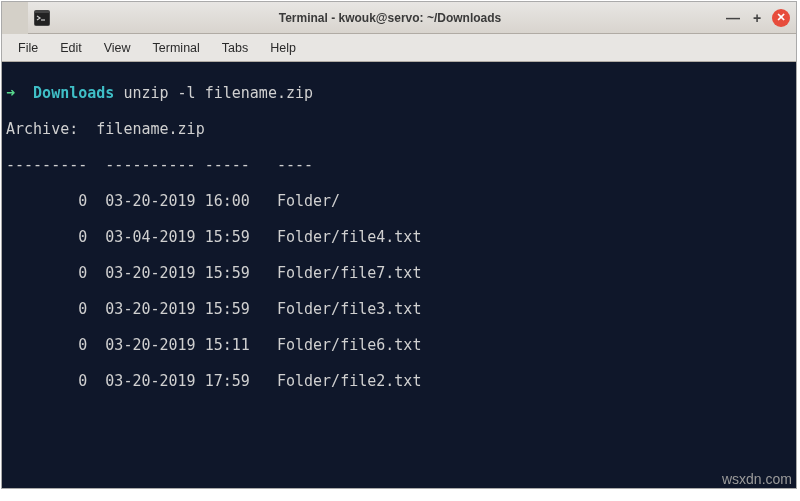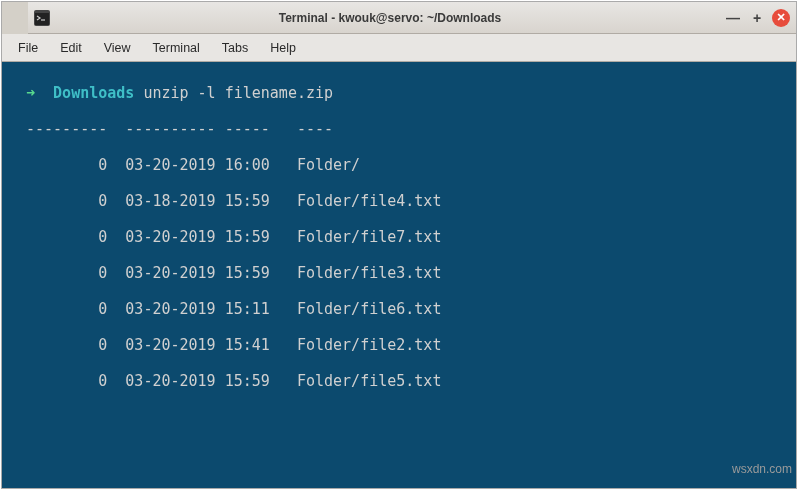--- a/index.html
+++ b/index.html
@@ -75,39 +75,39 @@
       border-bottom: 1px solid #b0aba4;
       font-size: 12.5px;
       color: #2a2a2a;
     }
     .menu-item {
       padding: 2px 10px;
       cursor: pointer;
     }
     .terminal {
       flex: 1;
-      background: #0c4a6e;
+      background: #0f172a;
       color: #d0d0d0;
       font-family: "DejaVu Sans Mono","Liberation Mono",Consolas,monospace;
       font-size: 15px;
       line-height: 1.2;
-      padding: 4px 24px;
+      padding: 4px 4px;
       overflow: hidden;
       white-space: pre;
       position: relative;
     }
     .prompt-arrow { color: #59d98e; font-weight: bold; }
     .prompt-dir { color: #3fbfc7; font-weight: bold; }
     .cmd { color: #d0d0d0; }
     .term-line { white-space: pre; }
     .watermark {
       position: absolute;
       right: 4px;
-      bottom: 12px;
-      font-size: 12px;
+      bottom: 0;
+      font-size: 14px;
       color: #9a9a9a;
       font-family: sans-serif;
     }
   </style>
 </head>
 <body>
 
 <div class="window">
 
   <div class="titlebar">
@@ -131,27 +131,27 @@
     <div class="menu-item">File</div>
     <div class="menu-item">Edit</div>
     <div class="menu-item">View</div>
     <div class="menu-item">Terminal</div>
     <div class="menu-item">Tabs</div>
     <div class="menu-item">Help</div>
   </div>
 
   <div class="terminal">
 <div class="term-line"><span class="prompt-arrow">➜</span>  <span class="prompt-dir">Downloads</span> <span class="cmd">unzip -l filename.zip</span></div>
+<div class="term-line">Archive:  filename.zip</div>
 <div class="term-line">---------  ---------- -----   ----</div>
 <div class="term-line">        0  03-20-2019 16:00   Folder/</div>
-<div class="term-line">        0  03-18-2019 15:59   Folder/file4.txt</div>
+<div class="term-line">        0  03-04-2019 15:59   Folder/file4.txt</div>
 <div class="term-line">        0  03-20-2019 15:59   Folder/file7.txt</div>
 <div class="term-line">        0  03-20-2019 15:59   Folder/file3.txt</div>
 <div class="term-line">        0  03-20-2019 15:11   Folder/file6.txt</div>
-<div class="term-line">        0  03-20-2019 15:41   Folder/file2.txt</div>
-<div class="term-line">        0  03-20-2019 15:59   Folder/file5.txt</div>
+<div class="term-line">        0  03-20-2019 17:59   Folder/file2.txt</div>
 
 
 
     <div class="watermark">wsxdn.com</div>
   </div>
 
 </div>
 
 </body></html>

